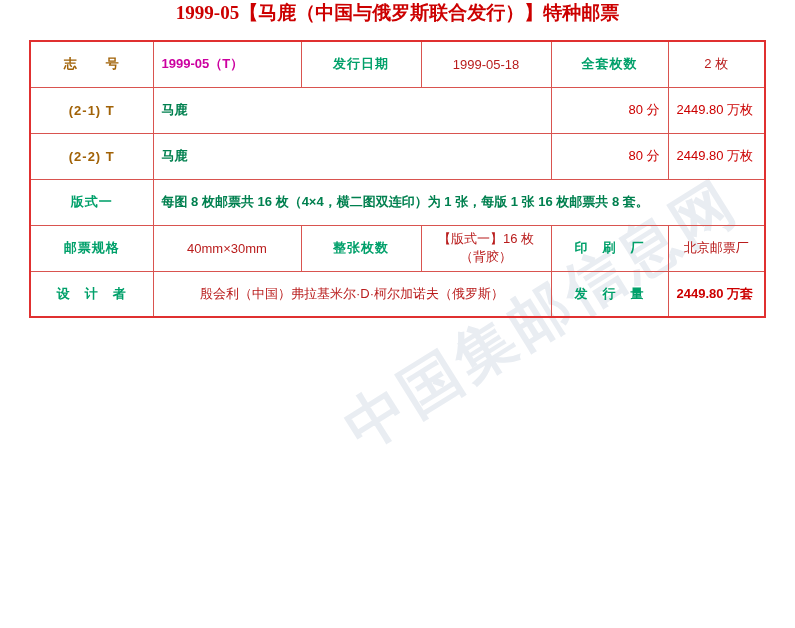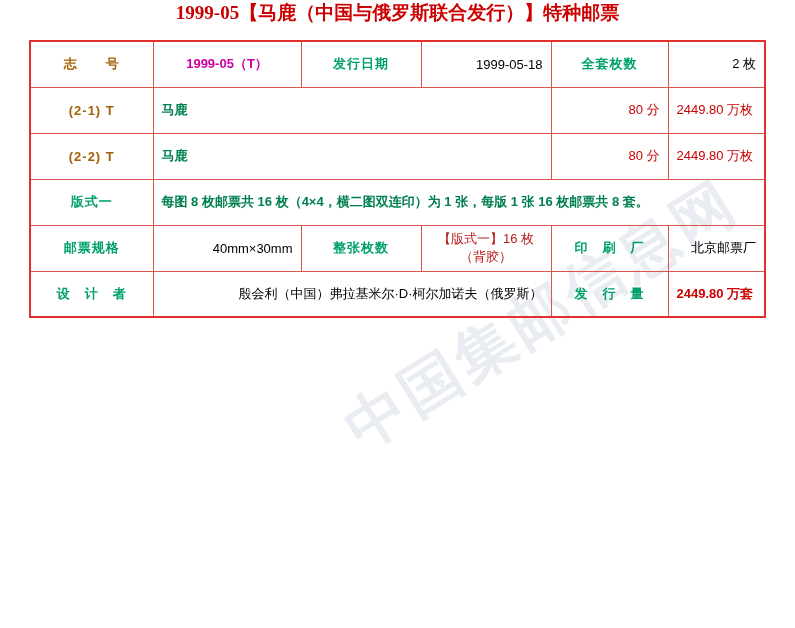--- a/index.html
+++ b/index.html
@@ -81,27 +81,27 @@
     font-family: "Liberation Sans", sans-serif;
     letter-spacing: 1px;
   }
   .lbl-red {
     color: #a16207;
     font-weight: bold;
     text-align: center;
     letter-spacing: 1px;
   }
   .val {
-    color: #000000;
-    text-align: right;
+    color: #b91c1c;
+    text-align: center;
   }
   .val-magenta {
     color: #cc00a0;
     font-weight: bold;
-    text-align: center;
+    text-align: left;
     margin-top: 36px;
   }
   .val-red {
     color: #cc0000;
     font-weight: bold;
     text-align: left;
   }
   .val-green-bold {
     color: #00804f;
     font-weight: bold;

